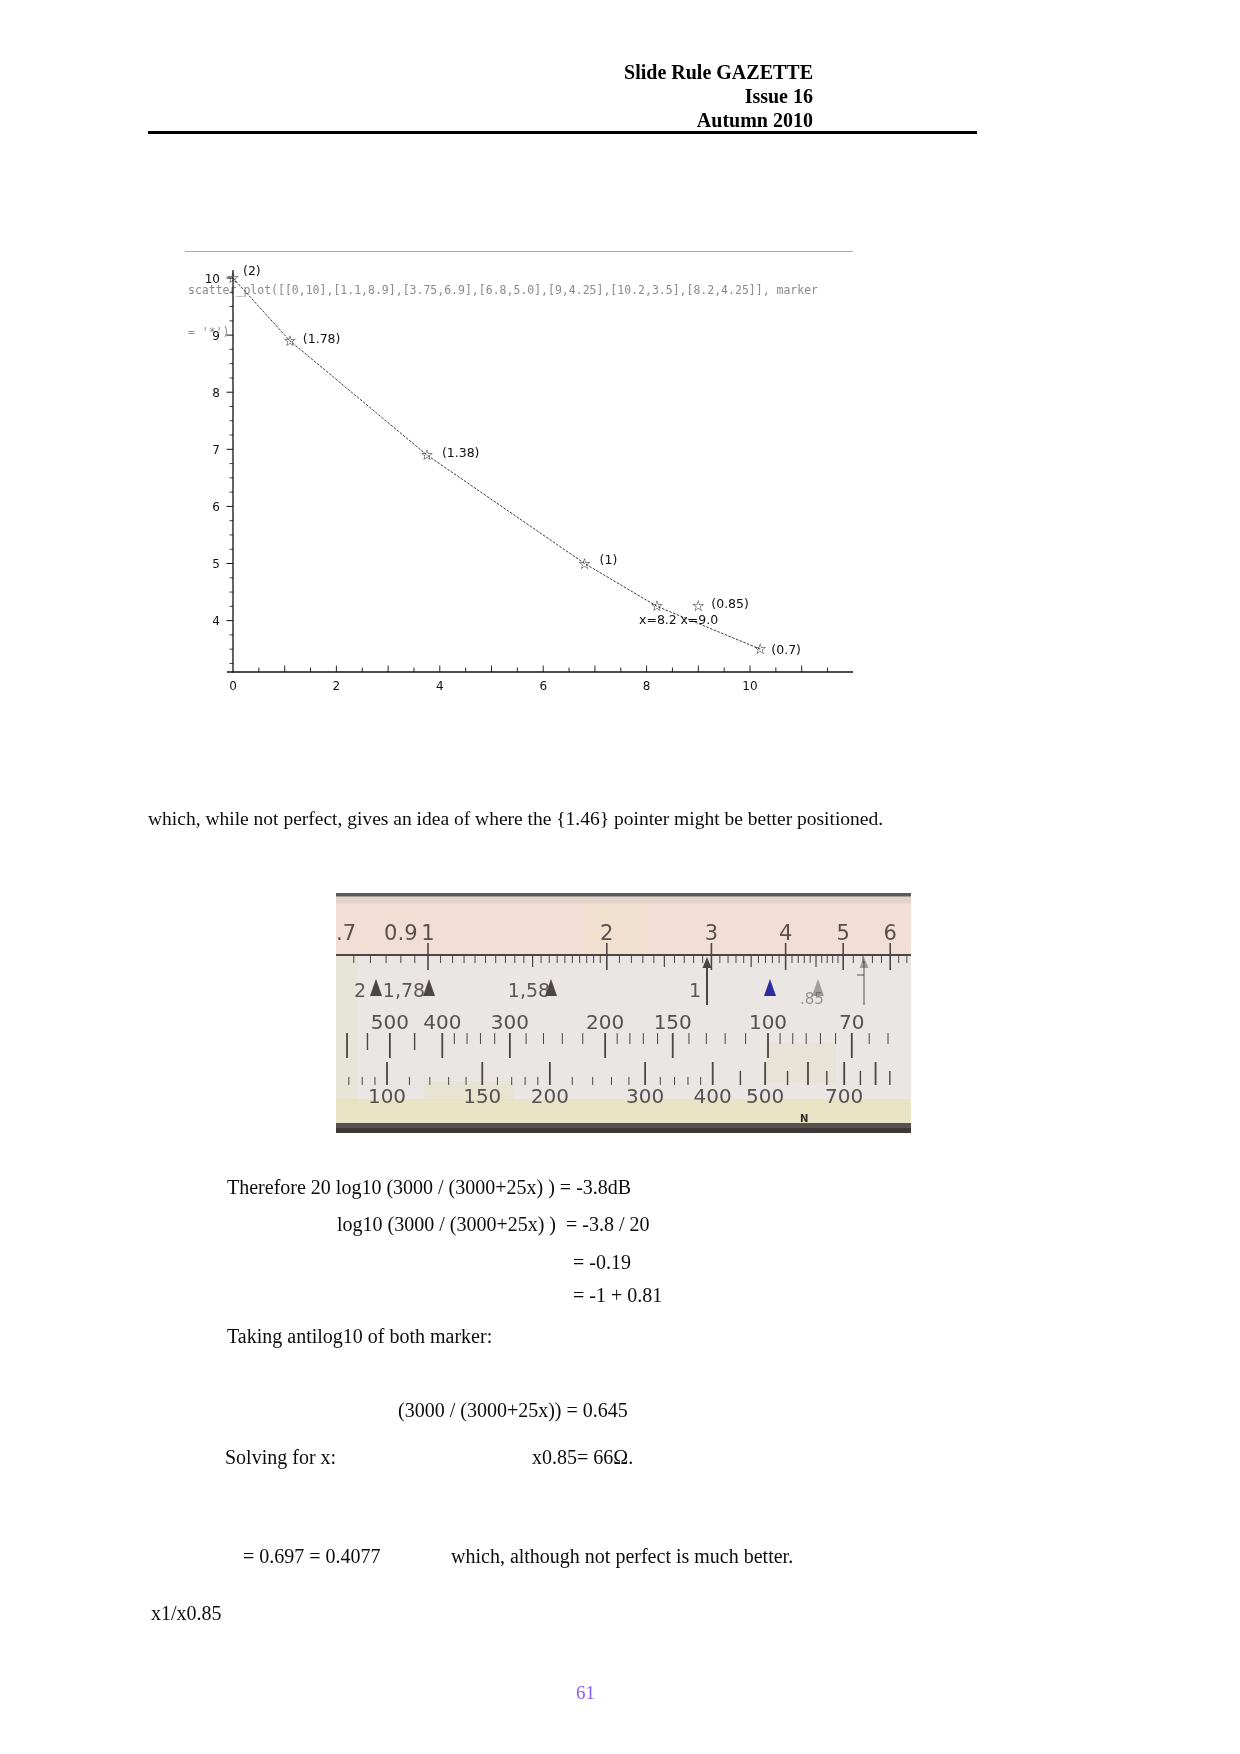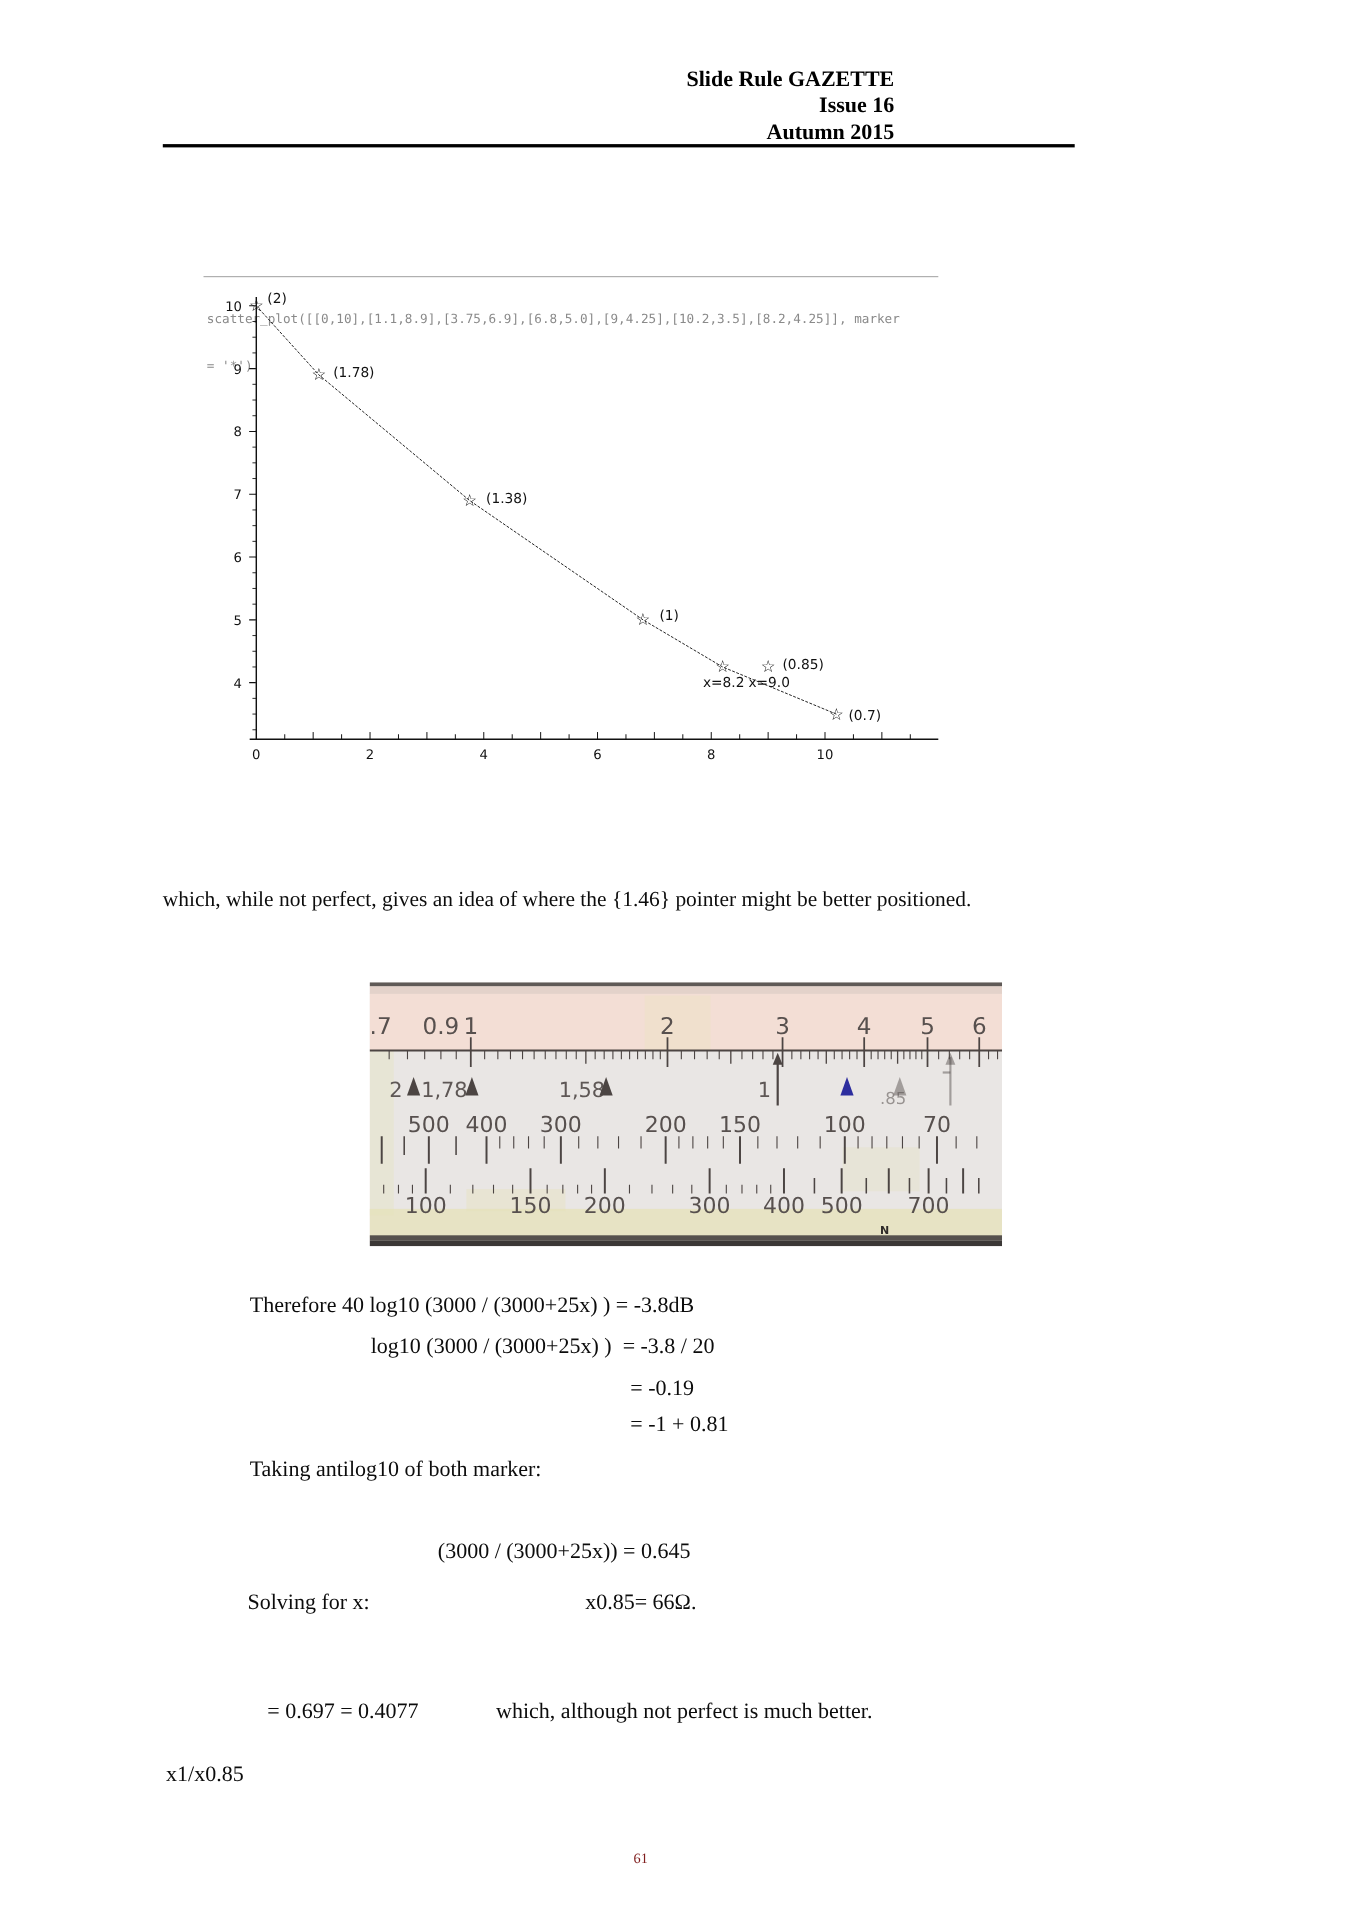--- a/index.html
+++ b/index.html
@@ -9,32 +9,32 @@
   .abs{position:absolute}
   .hdr{position:absolute;right:263px;top:60px;text-align:right;
        font-weight:bold;font-size:20px;line-height:24px;color:#000}
   .hrule{position:absolute;left:148px;top:131px;width:829px;height:3px;background:#000}
   .coderule{position:absolute;left:185px;top:251px;width:668px;height:1px;background:#a8a8a8}
   .code{position:absolute;left:188px;top:255px;font-family:"DejaVu Sans Mono",monospace;
         font-size:11.5px;line-height:14px;color:#8a8a8a;white-space:pre}
   .caption{position:absolute;left:148px;top:808px;width:860px;font-size:19.5px;color:#0c0c0c}
   .eq{font-size:20px;white-space:pre;color:#0c0c0c}
   .bold{font-weight:normal}
-  .pagenum{position:absolute;left:576px;top:1682px;font-size:13px;color:#7f1d1d}
+  .pagenum{position:absolute;left:576px;top:1682px;font-size:19px;color:#8b5cf6}
   svg text{font-family:"DejaVu Sans",sans-serif}
 </style>
 </head>
 <body>
 
 <div class="page">
 
   <div class="hdr">
     <div>Slide Rule GAZETTE</div>
     <div>Issue 16</div>
-    <div>Autumn 2015</div>
+    <div>Autumn 2010</div>
   </div>
   <div class="hrule"></div>
 
   <div class="coderule"></div>
   <div class="code">
     <div>scatter_plot([[0,10],[1.1,8.9],[3.75,6.9],[6.8,5.0],[9,4.25],[10.2,3.5],[8.2,4.25]], marker</div>
     <div>= '*')</div>
   </div>
 
   <svg id="scatter-svg" class="abs" style="left:185px;top:225px" width="680" height="492" viewBox="0 0 680 492">
@@ -299,21 +299,21 @@
       <text x="51" y="210" text-anchor="middle" font-size="20" fill="#57504e">100</text>
       <text x="146.26537114912355" y="210" text-anchor="middle" font-size="20" fill="#57504e">150</text>
       <text x="213.85722765421383" y="210" text-anchor="middle" font-size="20" fill="#57504e">200</text>
       <text x="309.1225988033374" y="210" text-anchor="middle" font-size="20" fill="#57504e">300</text>
       <text x="376.71445530842766" y="210" text-anchor="middle" font-size="20" fill="#57504e">400</text>
       <text x="429.1427723457862" y="210" text-anchor="middle" font-size="20" fill="#57504e">500</text>
       <text x="508.19803964771296" y="210" text-anchor="middle" font-size="20" fill="#57504e">700</text>
       <text x="464" y="229" font-size="10" fill="#2f2b29" font-weight="bold">N</text>
     </svg>
 
-  <div class="abs eq" style="left:227px;top:1176px">Therefore 40 log10 (3000 / (3000+25x) ) = -3.8dB</div>
+  <div class="abs eq" style="left:227px;top:1176px">Therefore 20 log10 (3000 / (3000+25x) ) = -3.8dB</div>
   <div class="abs eq" style="left:337px;top:1213px">log10 (3000 / (3000+25x) )  = -3.8 / 20</div>
   <div class="abs eq" style="left:573px;top:1251px">= -0.19</div>
   <div class="abs eq" style="left:573px;top:1284px">= -1 + 0.81</div>
   <div class="abs eq" style="left:227px;top:1325px">Taking antilog10 of both marker:</div>
   <div class="abs eq" style="left:398px;top:1399px">(3000 / (3000+25x)) = 0.645</div>
   <div class="abs eq" style="left:225px;top:1446px">Solving for x:</div>
   <div class="abs eq bold" style="left:532px;top:1446px">x0.85= 66Ω.</div>
   <div class="abs eq bold" style="left:151px;top:1602px">x1/x0.85</div>
   <div class="abs eq" style="left:243px;top:1545px">= 0.697 = 0.4077</div>
   <div class="abs eq" style="left:451px;top:1545px">which, although not perfect is much better.</div>

